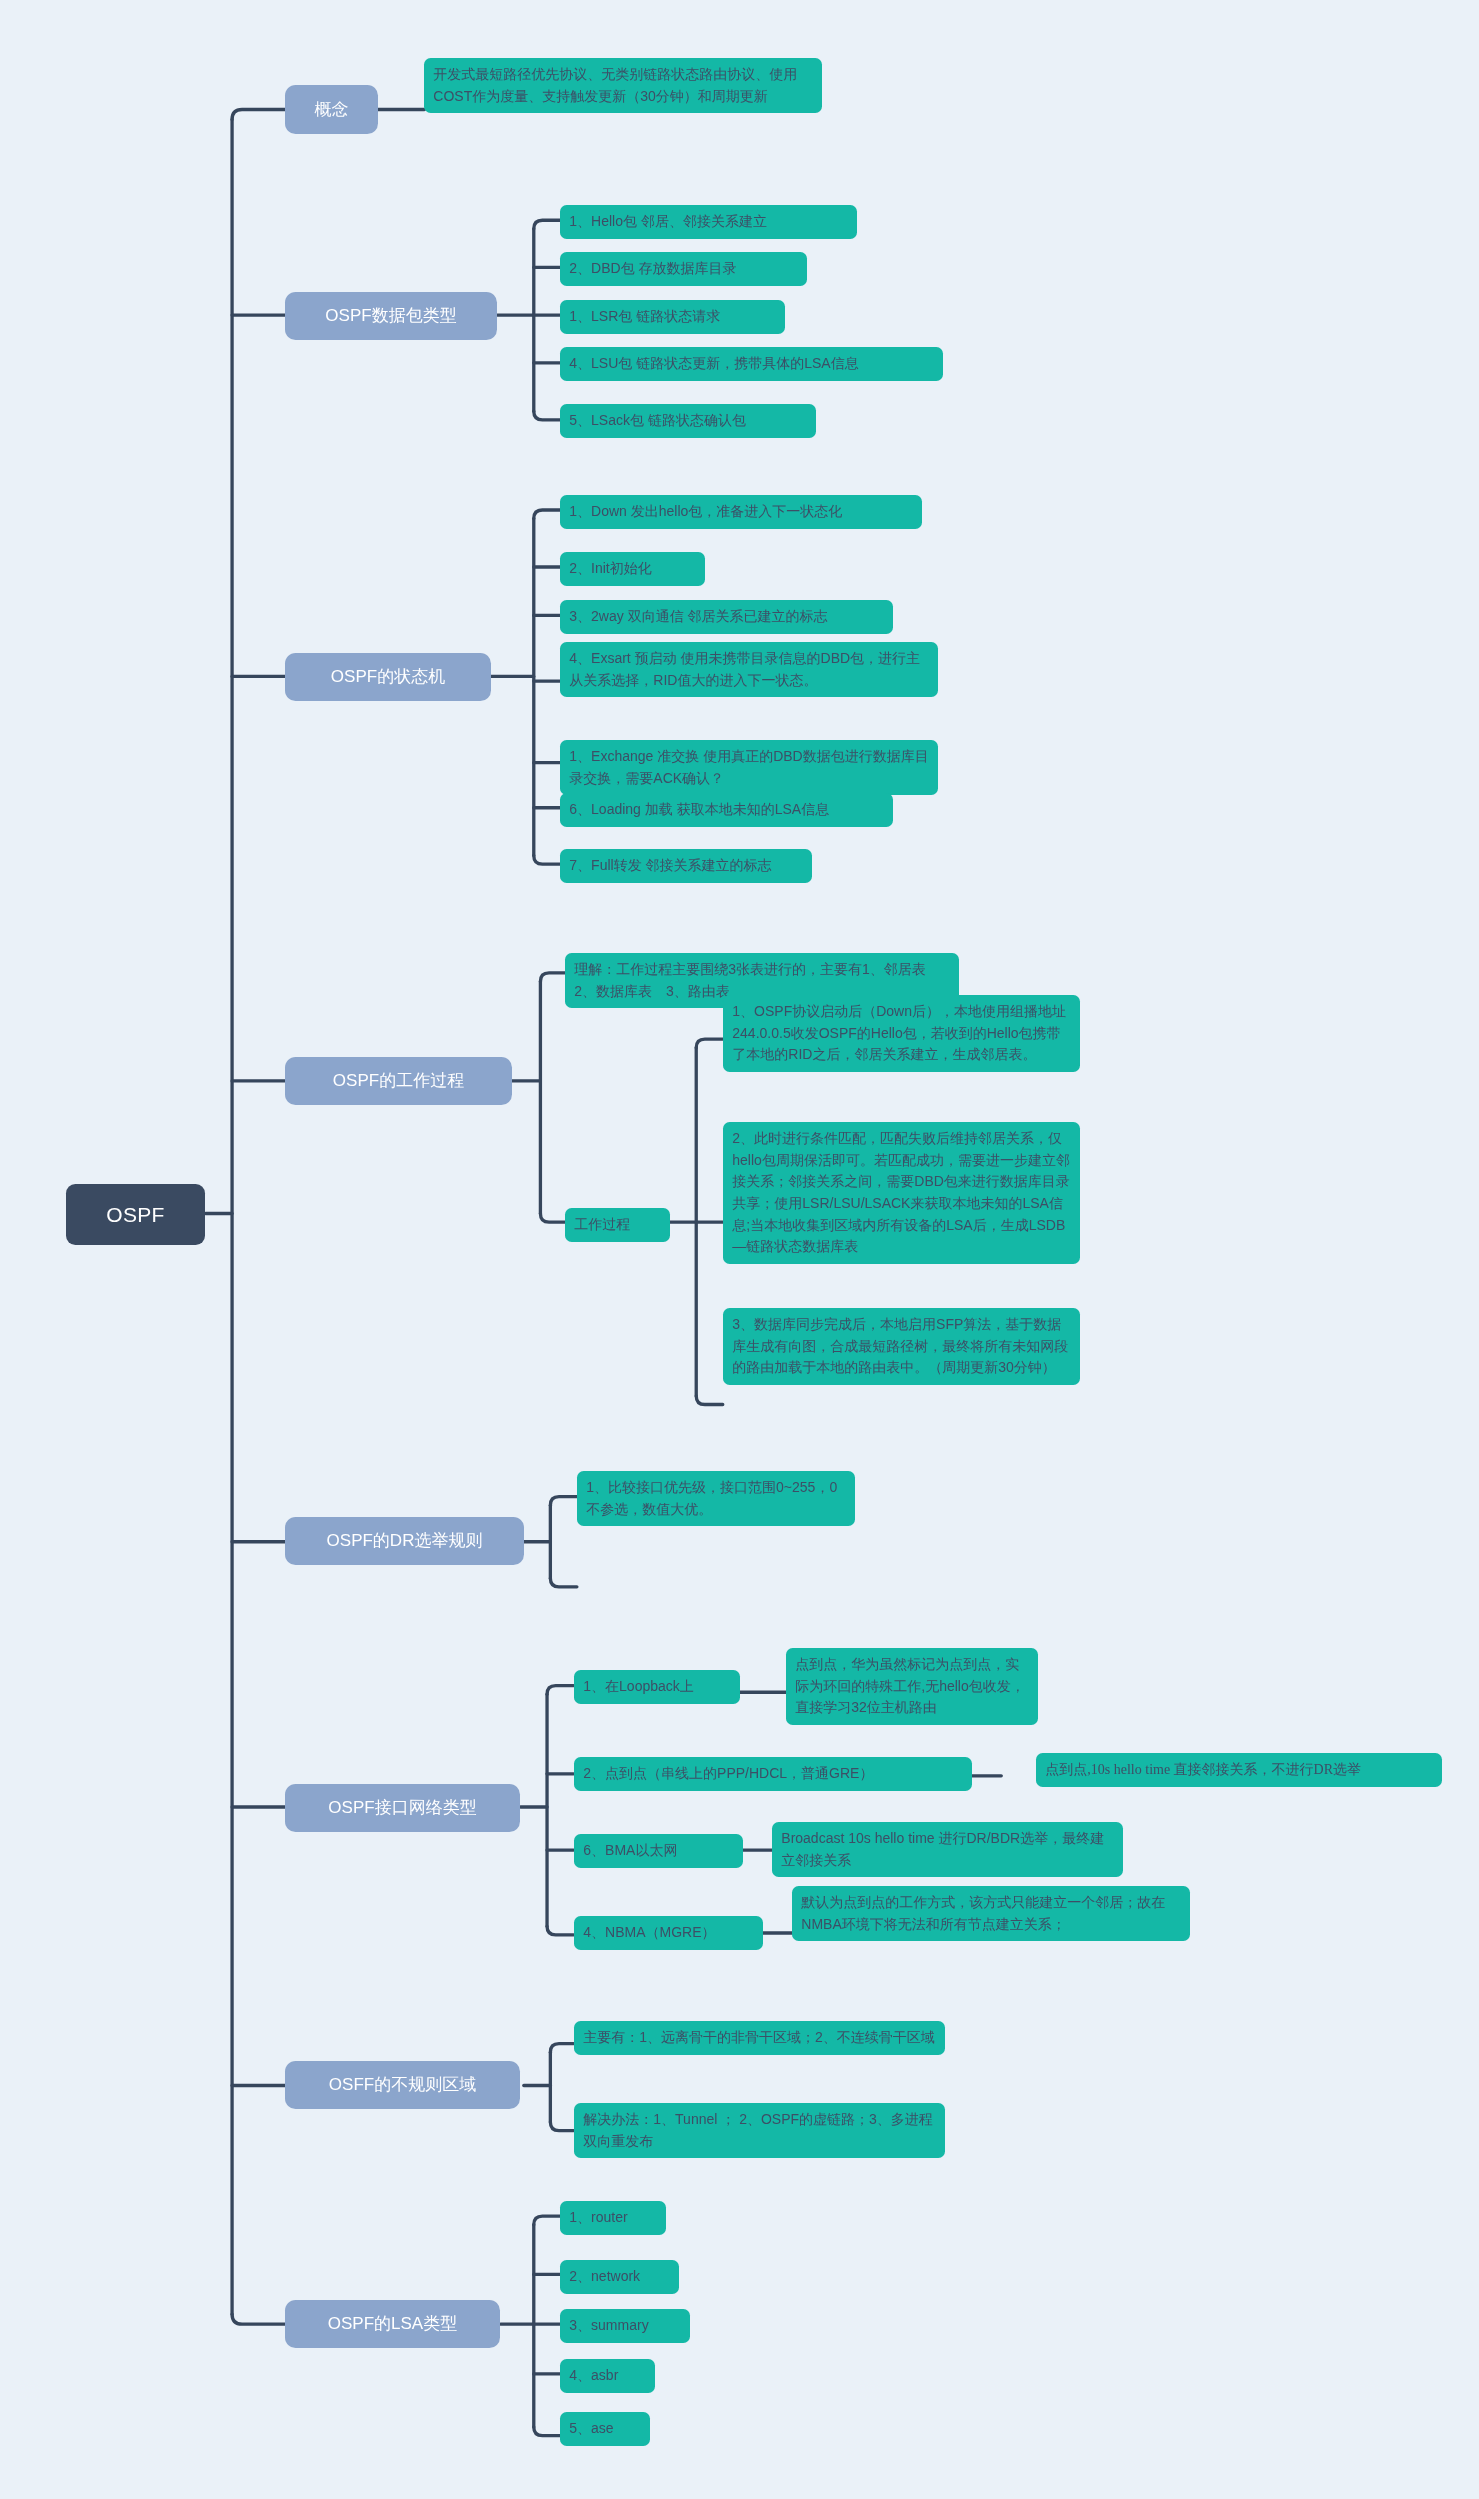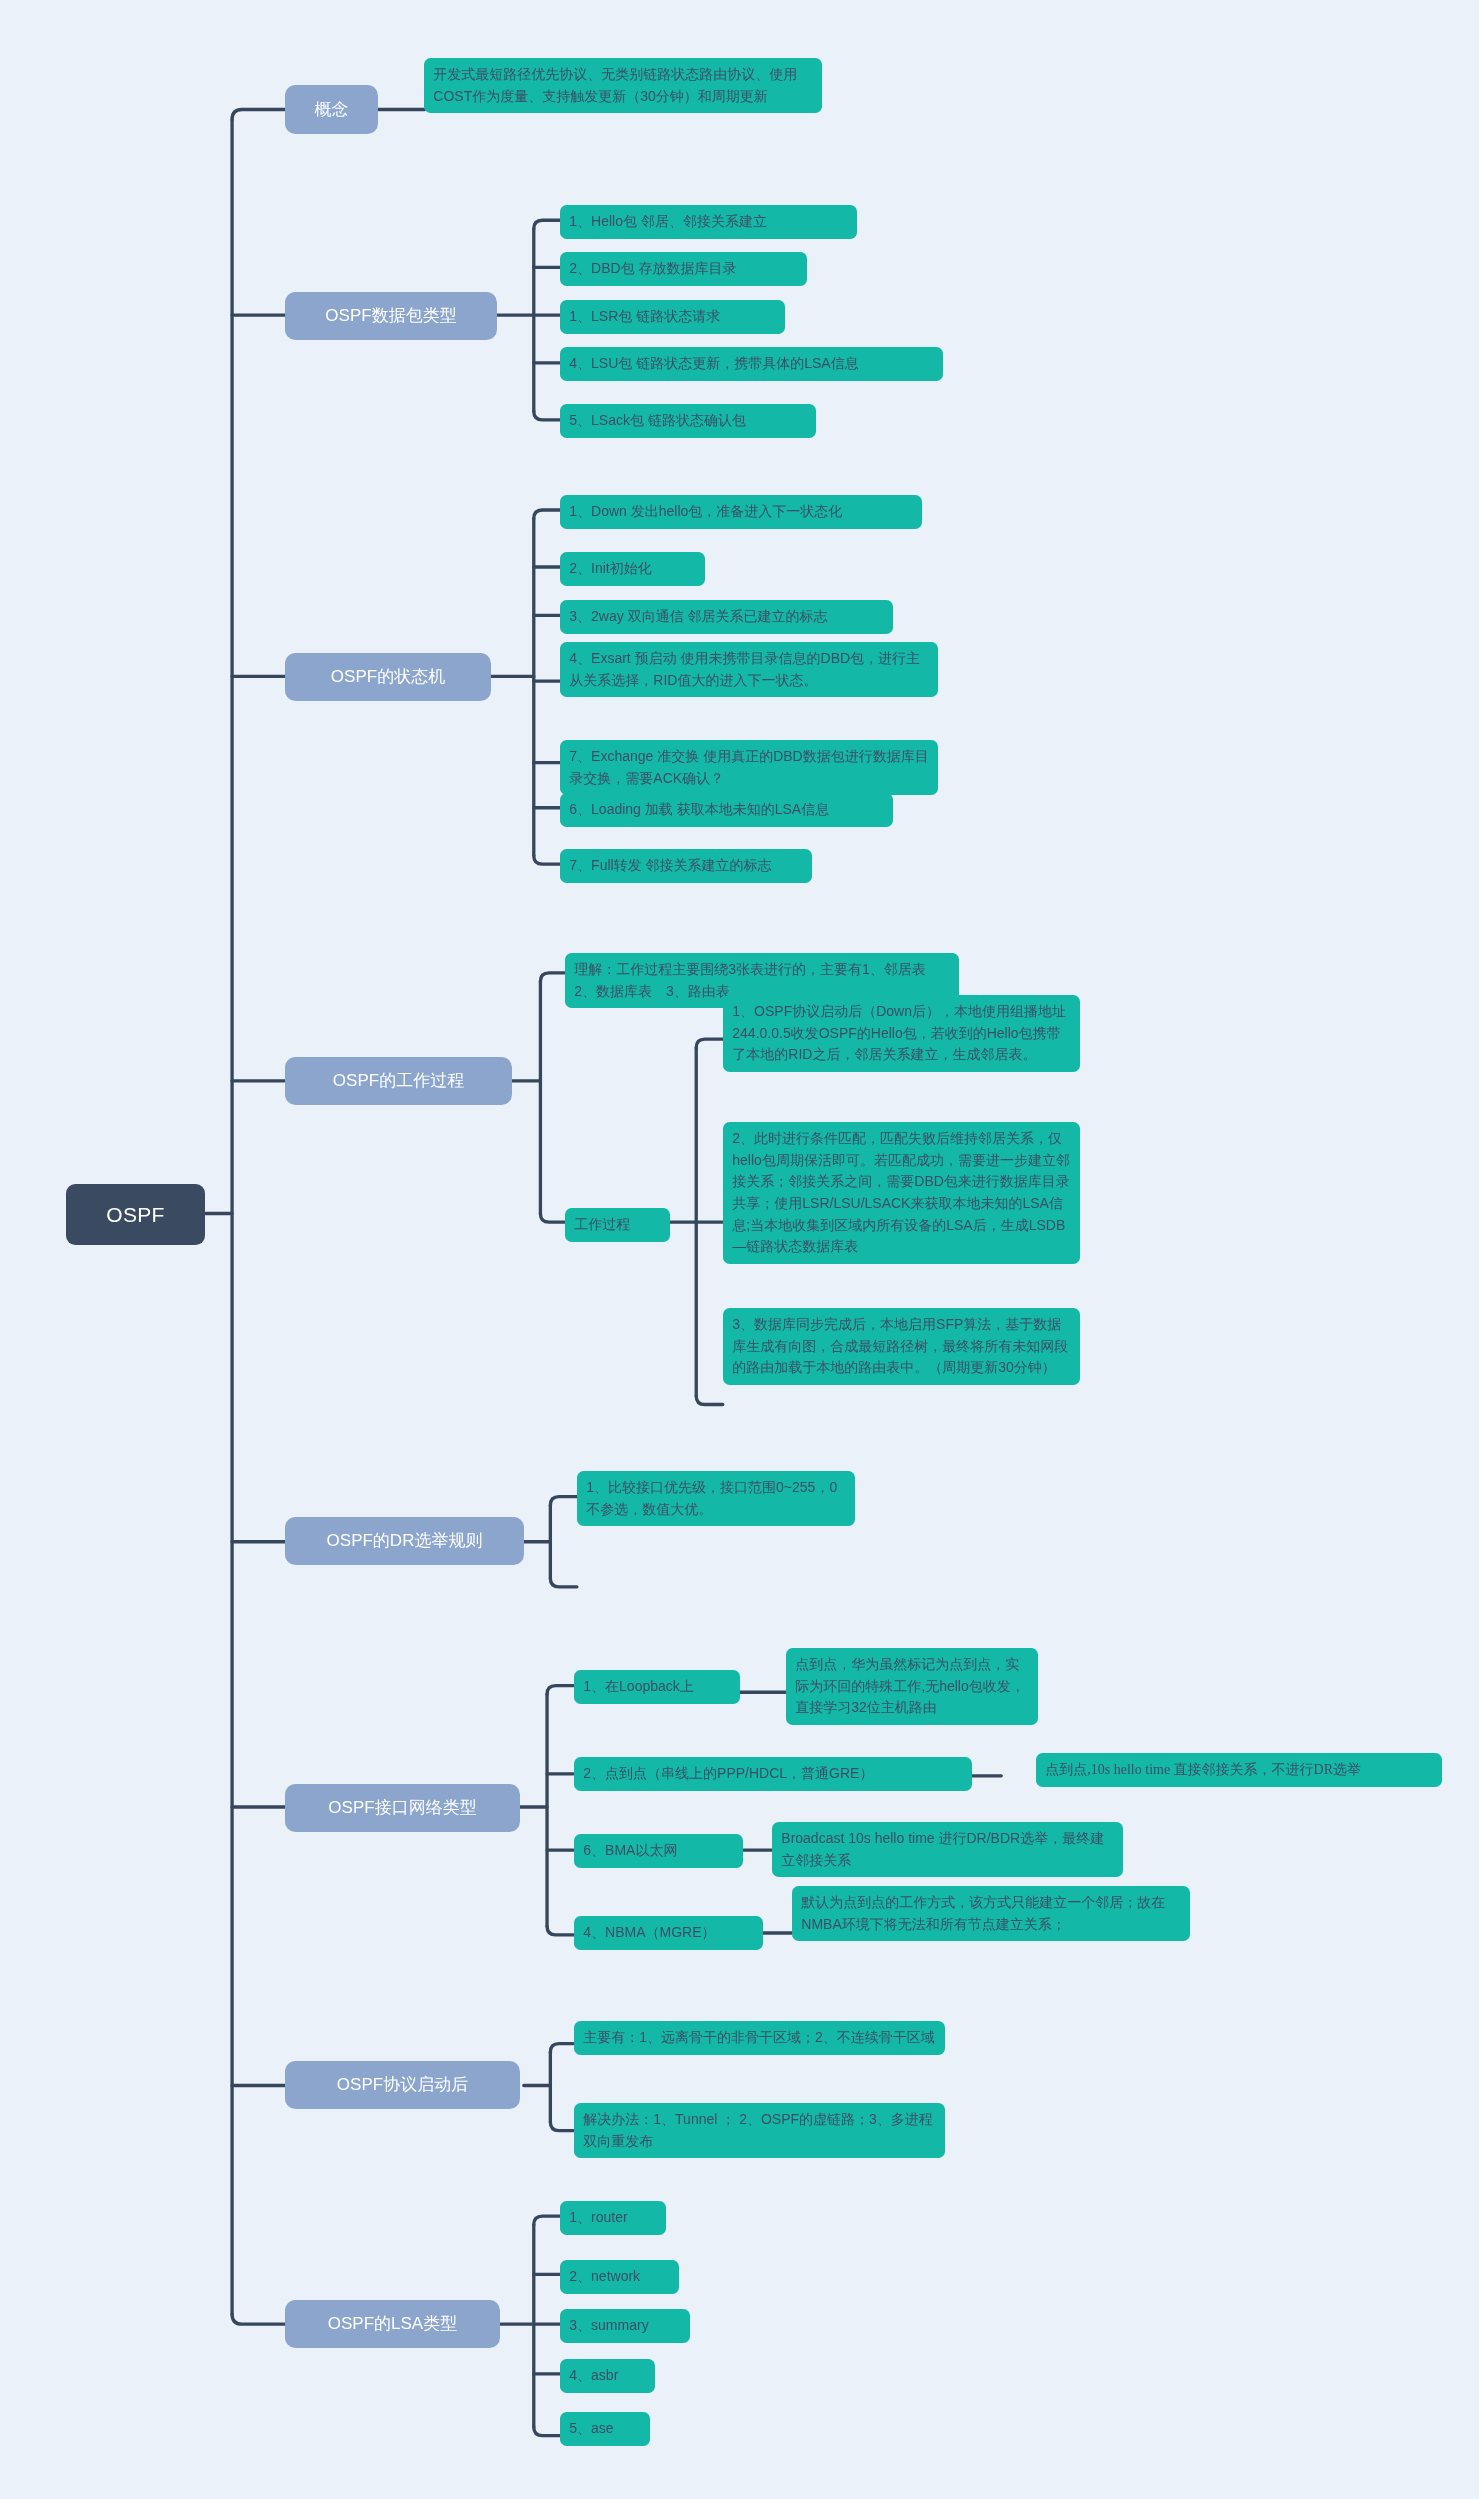--- a/index.html
+++ b/index.html
@@ -157,21 +157,21 @@
   <div class="node leaf" style="left:560px;top:552px;width:145px;">
     <span>2、Init初始化</span>
   </div>
   <div class="node leaf" style="left:560px;top:600px;width:333px;">
     <span>3、2way 双向通信 邻居关系已建立的标志</span>
   </div>
   <div class="node leaf" style="left:560px;top:642px;width:378px;">
     <span>4、Exsart 预启动 使用未携带目录信息的DBD包，进行主从关系选择，RID值大的进入下一状态。</span>
   </div>
   <div class="node leaf" style="left:560px;top:740px;width:378px;">
-    <span>7、Exchange 准交换 使用真正的DBD数据包进行数据库目录交换，需要ACK确认？</span>
+    <span>1、Exchange 准交换 使用真正的DBD数据包进行数据库目录交换，需要ACK确认？</span>
   </div>
   <div class="node leaf" style="left:560px;top:793px;width:333px;">
     <span>6、Loading 加载 获取本地未知的LSA信息</span>
   </div>
   <div class="node leaf" style="left:560px;top:849px;width:252px;">
     <span>7、Full转发  邻接关系建立的标志</span>
   </div>
 
   <div class="node l1" style="left:285px;top:1057px;width:227px;height:48px;">
     <span>OSPF的工作过程</span>
@@ -225,21 +225,21 @@
   </div>
 
   <div class="node leaf" style="left:574px;top:1916px;width:189px;">
     <span>4、NBMA（MGRE）</span>
   </div>
   <div class="node leaf" style="left:792px;top:1886px;width:398px;">
     <span>默认为点到点的工作方式，该方式只能建立一个邻居；故在NMBA环境下将无法和所有节点建立关系；</span>
   </div>
 
   <div class="node l1" style="left:285px;top:2061px;width:235px;height:48px;">
-    <span>OSPF协议启动后</span>
+    <span>OSFF的不规则区域</span>
   </div>
   <div class="node leaf" style="left:574px;top:2021px;width:371px;">
     <span>主要有：1、远离骨干的非骨干区域；2、不连续骨干区域</span>
   </div>
   <div class="node leaf" style="left:574px;top:2103px;width:371px;">
     <span>解决办法：1、Tunnel ； 2、OSPF的虚链路；3、多进程双向重发布</span>
   </div>
 
   <div class="node l1" style="left:285px;top:2300px;width:215px;height:48px;">
     <span>OSPF的LSA类型</span>

